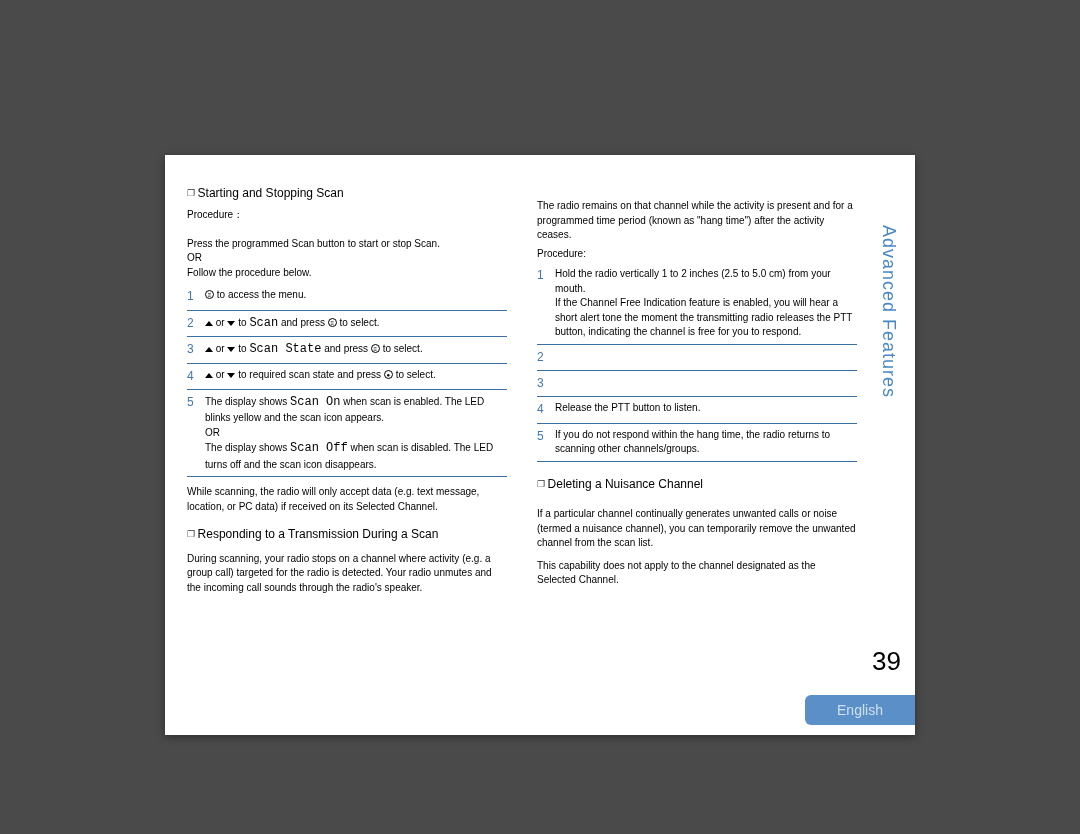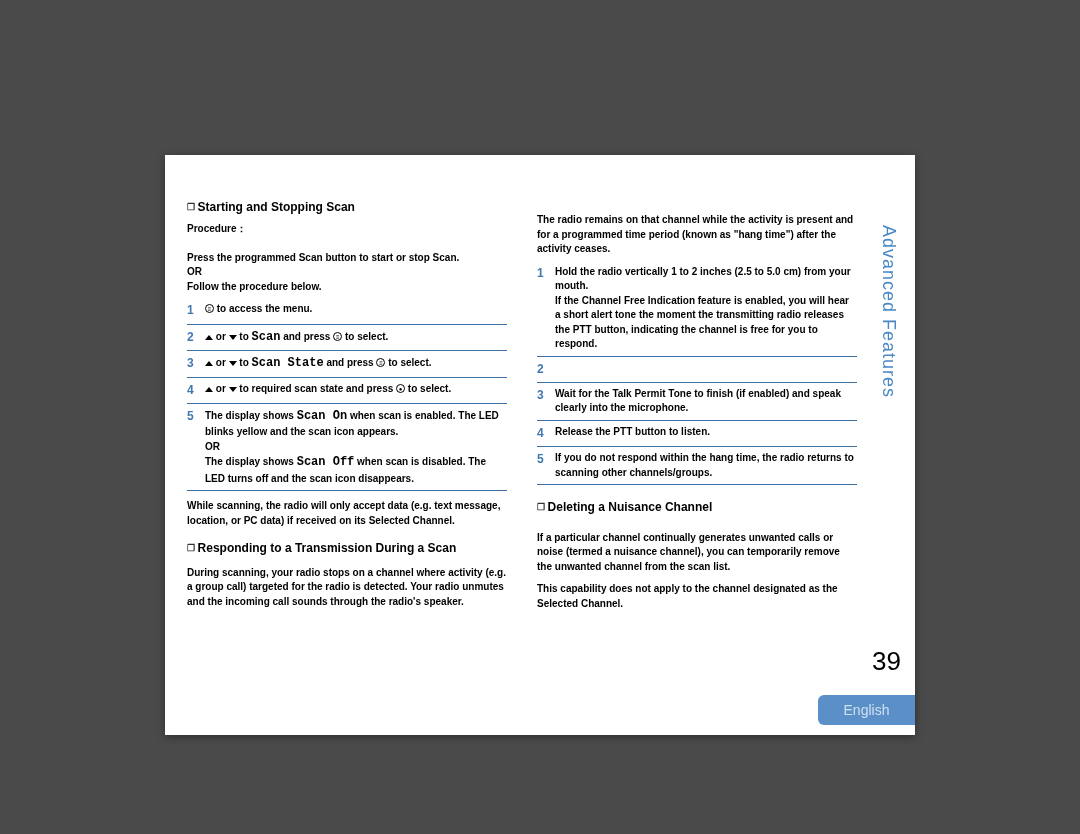--- a/index.html
+++ b/index.html
@@ -16,26 +16,25 @@
     left: 165px;
     top: 155px;
     width: 750px;
     height: 580px;
     background: #ffffff;
     box-shadow: 0 2px 8px rgba(0,0,0,0.4);
   }
   .content {
     position: absolute;
     left: 22px;
-    top: 44px;
+    top: 30px;
     width: 670px;
     height: 530px;
     display: flex;
     gap: 30px;
-    font-weight: bold;
   }
   .column {
     width: 320px;
     font-size: 10px;
     line-height: 1.45;
     color: #000;
   }
   .section-heading {
     font-size: 12px;
     margin-bottom: 6px;
@@ -96,21 +95,21 @@
     right: 14px;
     bottom: 58px;
     font-size: 26px;
     color: #000;
     margin-top: 24px;
   }
   .language-tab {
     position: absolute;
     right: 0;
     bottom: 10px;
-    width: 97px;
+    width: 110px;
     height: 30px;
     background: #5a8fc8;
     border-top-left-radius: 6px;
     border-bottom-left-radius: 6px;
     color: #cfe0f0;
     font-size: 14px;
     line-height: 30px;
     text-align: center;
   }
 </style>
@@ -194,35 +193,35 @@
       </ul>
 
       <div class="para">While scanning, the radio will only accept data (e.g. text message, location, or PC data) if received on its Selected Channel.</div>
 
       <div class="section-heading">Responding to a Transmission During a Scan</div>
       <div class="para">During scanning, your radio stops on a channel where activity (e.g. a group call) targeted for the radio is detected. Your radio unmutes and the incoming call sounds through the radio's speaker.</div>
     </div>
 
     <div class="column">
       <div class="plain">The radio remains on that channel while the activity is present and for a programmed time period (known as "hang time") after the activity ceases.</div>
+      <div class="proc-label">Procedure:</div>
 
       <ul class="step-list">
         <li>
           <span class="step-num">1</span>
           <span class="step-body">
             <span>Hold the radio vertically 1 to 2 inches (2.5 to 5.0 cm) from your mouth.</span><br>
             <span>If the Channel Free Indication feature is enabled, you will hear a short alert tone the moment the transmitting radio releases the PTT button, indicating the channel is free for you to respond.</span>
           </span>
         </li>
         <li>
           <span class="step-num">2</span>
         </li>
         <li>
           <span class="step-num">3</span>
-          <span class="step-body">Wait for the Talk Permit Tone to finish (if enabled) and speak clearly into the microphone.</span>
         </li>
         <li>
           <span class="step-num">4</span>
           <span class="step-body">Release the PTT button to listen.</span>
         </li>
         <li>
           <span class="step-num">5</span>
           <span class="step-body">If you do not respond within the hang time, the radio returns to scanning other channels/groups.</span>
         </li>
       </ul>

